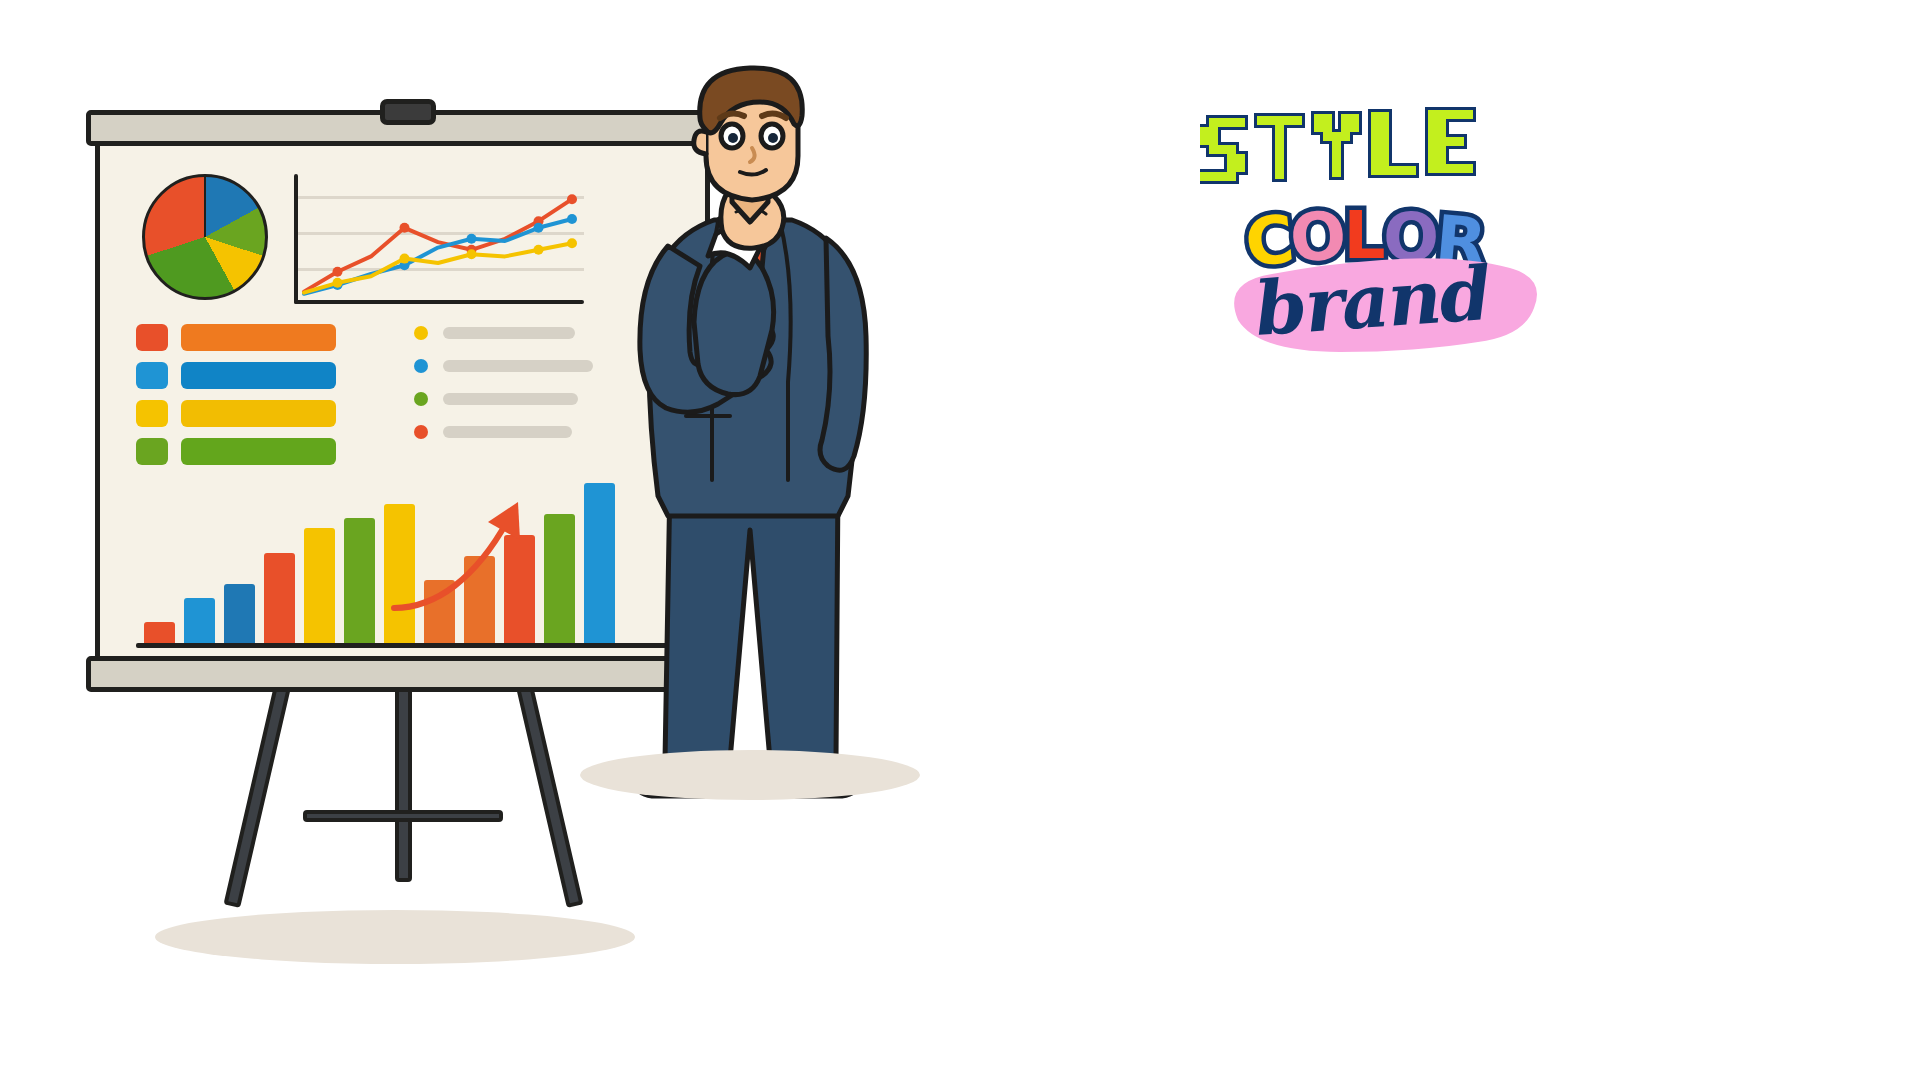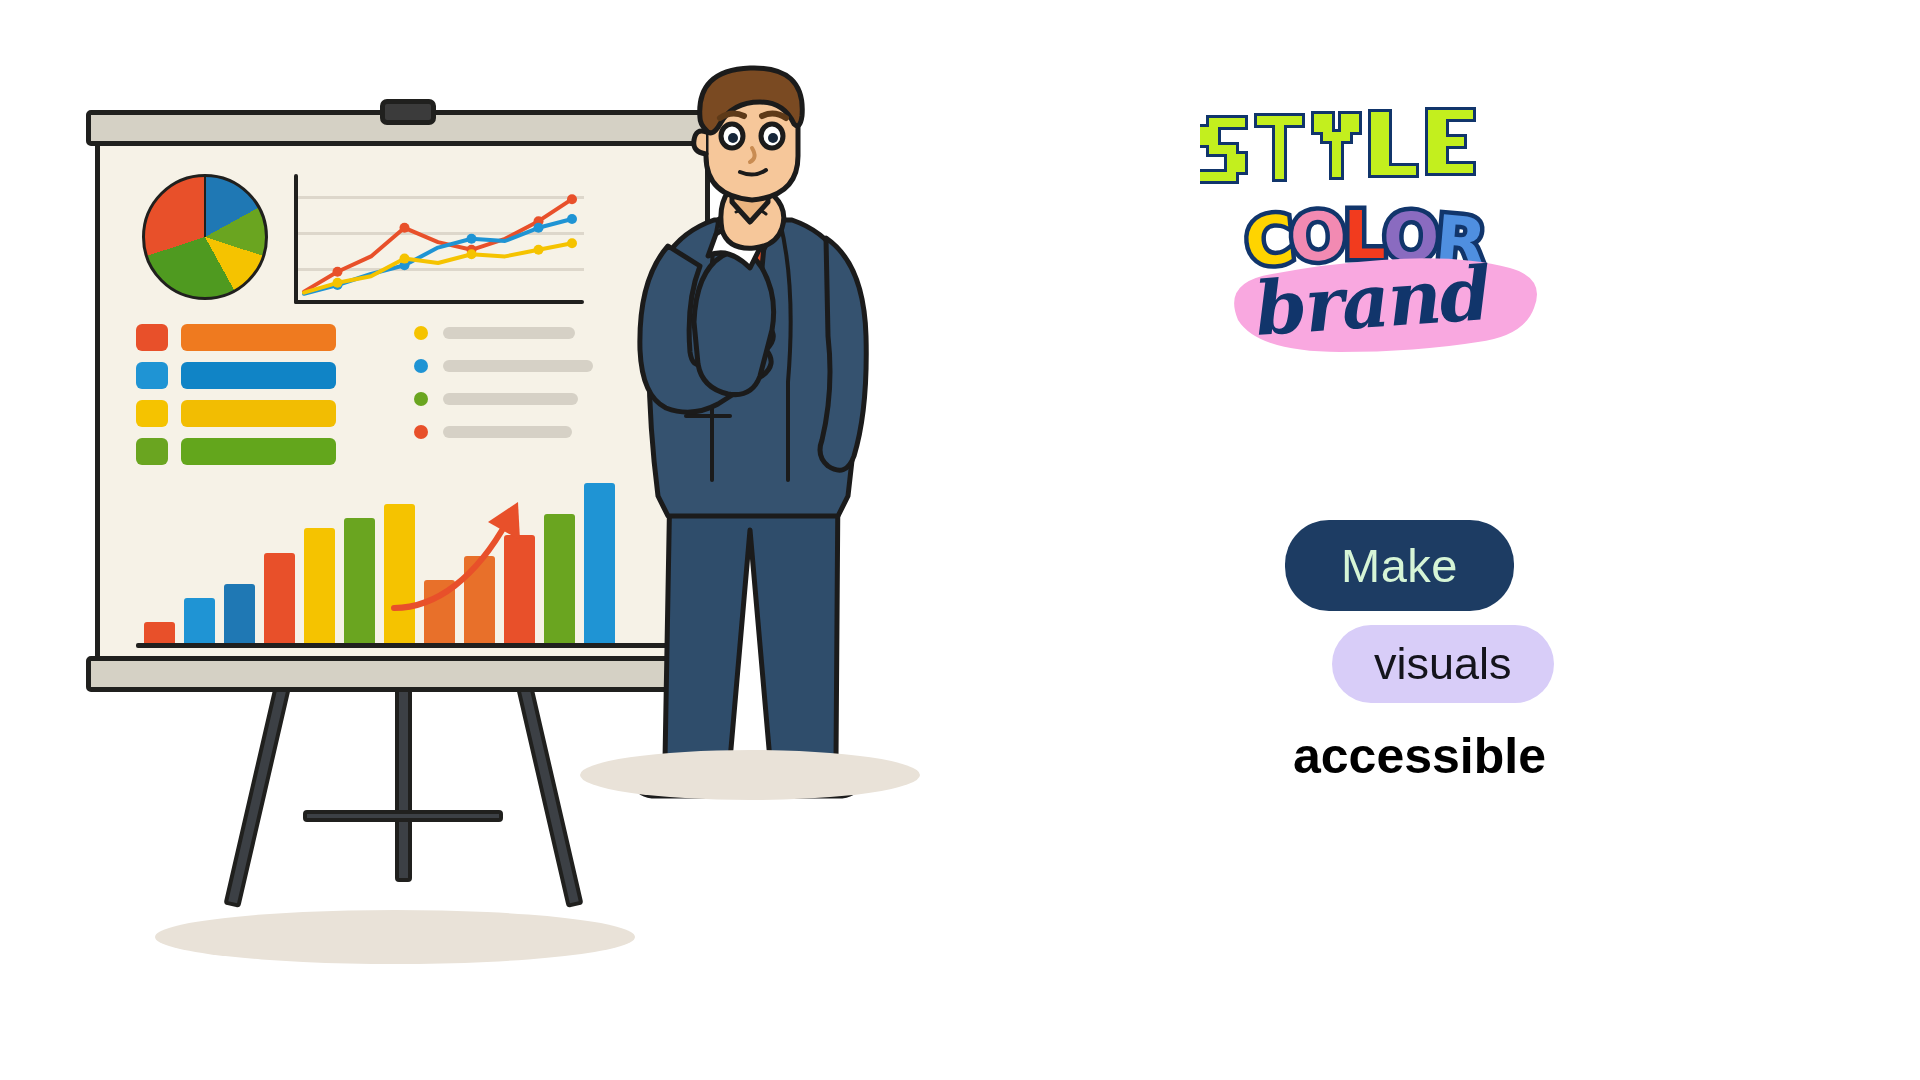--- a/index.html
+++ b/index.html
@@ -488,19 +488,14 @@
         <span class="color-letter" style="color:#8a6bc0;-webkit-text-stroke-color:#11356b;transform:rotate(2deg) translateY(2px)">O</span>
         <span class="color-letter" style="color:#4f8fe0;-webkit-text-stroke-color:#11356b;transform:rotate(5deg) translateY(6px)">R</span>
       </div>
 
     <svg id="brand-blob" width="330" height="130">
       <path d="M28 70 q-16 -38 34 -46 q52 -10 110 -14 q76 -6 128 8 q36 10 24 40 q-10 28 -56 34 q-62 10 -138 10 q-82 0 -102 -32 Z" fill="#f9a8e0"></path>
     </svg>
     <div id="brand-word">brand</div>
   </div>
 
-  <div id="cta">
-    <span class="pill-make">Make</span>
-    <span class="pill-visuals">visuals</span>
-    <span class="txt-accessible">accessible</span>
-  </div>
 
 </div>
 
 </body></html>

